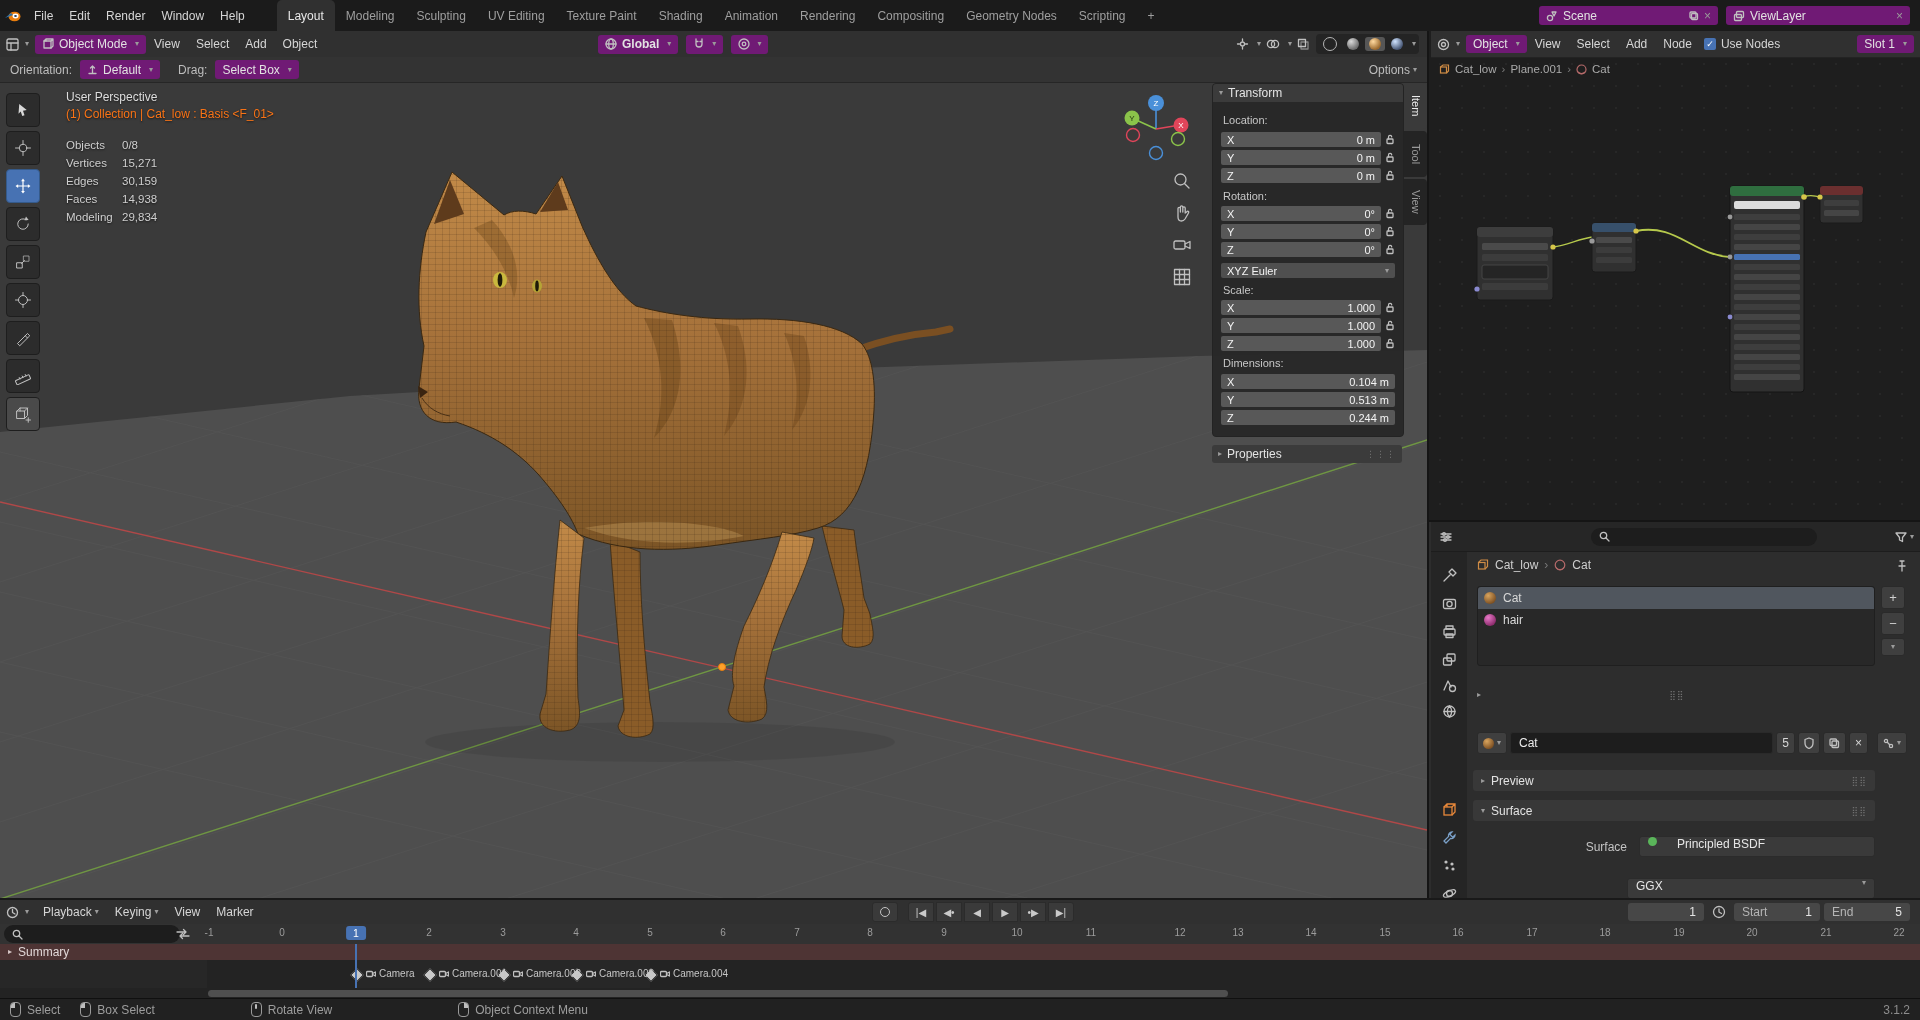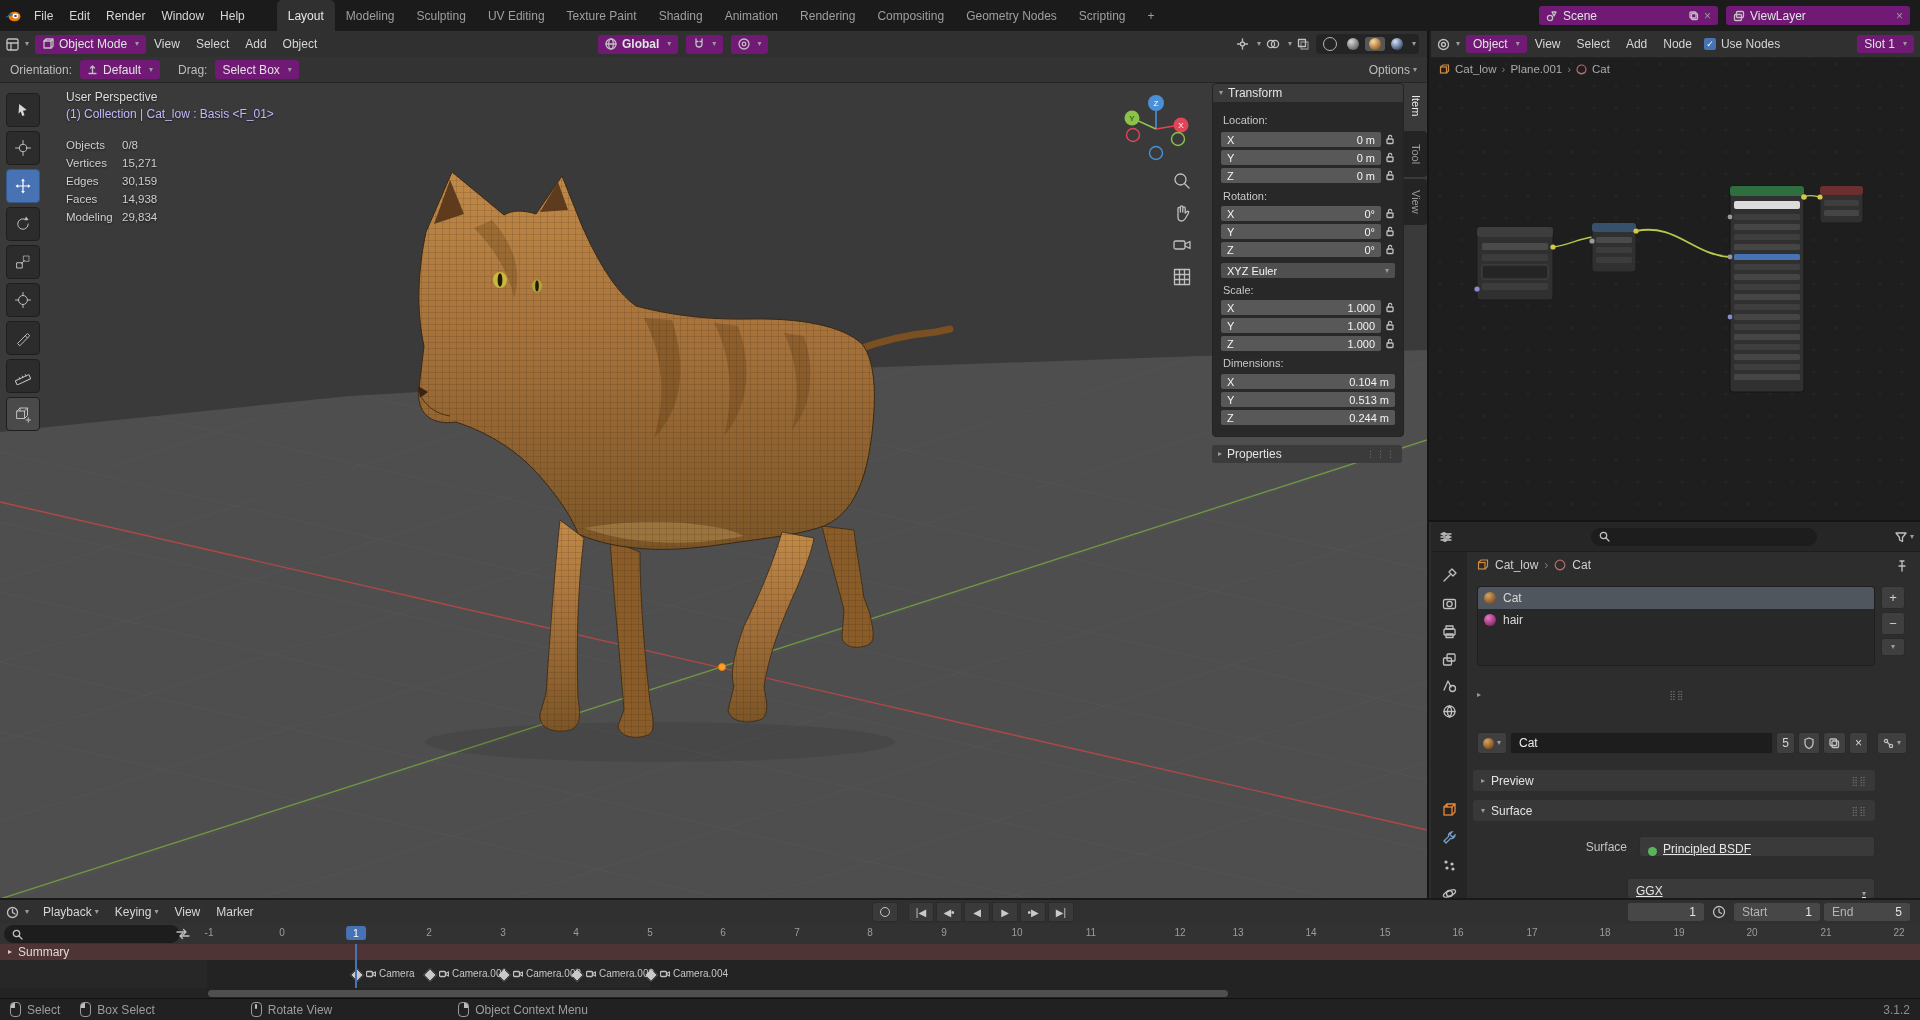--- a/index.html
+++ b/index.html
@@ -47,21 +47,21 @@
   #props-header{left:0;top:0;width:491px;height:30px;background:#262626;border-bottom:1px solid #1d1d1d;display:flex;align-items:center;padding:0 8px;gap:8px;box-sizing:border-box;}
   #ptabs{left:0;top:30px;width:36px;height:346px;background:#252525;}
   .ptab{position:absolute;left:0;width:36px;height:26px;display:flex;align-items:center;justify-content:center;}
   .ptab.on{background:#3d3d3d;border-radius:4px 0 0 4px;}
   .srch{background:#1d1d1d;border-radius:10px;height:18px;display:flex;align-items:center;padding:0 8px;gap:6px;color:#888;}
   .slotrow{height:22px;display:flex;align-items:center;gap:7px;padding:0 6px;color:#d8d8d8;}
   .sqbtn{width:22px;height:21px;background:#3f3f3f;border:1px solid #2a2a2a;border-radius:3px;display:flex;align-items:center;justify-content:center;color:#d0d0d0;font-size:13px;}
   .dbbtn{height:20px;background:#3f3f3f;border:1px solid #2a2a2a;border-radius:3px;display:flex;align-items:center;justify-content:center;padding:0 5px;color:#d6d6d6;}
   .panhdr{position:absolute;left:44px;width:402px;height:21px;background:#383838;border-radius:3px;display:flex;align-items:center;gap:6px;padding:0 8px;color:#e2e2e2;box-sizing:border-box;}
   .grip{margin-left:auto;color:#6f6f6f;font-size:9px;letter-spacing:1px;}
-  .valbtn{height:19px;background:#3a3a3a;border:1px solid #2b2b2b;border-radius:3px;display:flex;align-items:flex-end;gap:6px;padding:0 8px;color:#e6e6e6;text-decoration:underline;}
+  .valbtn{height:19px;background:#3a3a3a;border:1px solid #2b2b2b;border-radius:3px;display:flex;align-items:flex-start;gap:20px;padding:0 8px;color:#e6e6e6;}
   
   #timeline{left:0;top:898px;width:1920px;height:100px;background:#2b2b2b;border-top:2px solid #191919;box-sizing:border-box;}
   #tl-header{left:0;top:0;width:1920px;height:24px;background:#303030;border-bottom:1px solid #242424;display:flex;align-items:center;}
   #tl-ruler{left:0;top:24px;width:1920px;height:20px;background:#323232;border-bottom:1px solid #262626;}
   .fr{position:absolute;top:3px;transform:translateX(-50%);font-size:10px;color:#9c9c9c;}
   #tl-content{left:0;top:44px;width:1920px;height:44px;background:#272727;}
   #tl-summary{position:absolute;left:0;top:0;width:1920px;height:16px;background:#4e3434;display:flex;align-items:center;gap:6px;padding:0 8px;box-sizing:border-box;color:#e0d7d7;}
   .tfield{background:#474747;border-radius:3px;height:18px;display:flex;align-items:center;padding:0 8px;gap:8px;color:#e4e4e4;}
   .transport{width:24px;height:18px;display:flex;align-items:center;justify-content:center;color:#cacaca;font-size:10px;background:#3a3a3a;border:1px solid #2b2b2b;}
   .mkr{position:absolute;width:8px;height:8px;background:#c9c9c9;border:1px solid #161616;transform:rotate(45deg);}
@@ -361,21 +361,21 @@
           <svg width="18" height="18" viewBox="0 0 24 24">
             <rect class="ic" x="4" y="8" width="10" height="10"></rect>
             <path class="ic" d="M4,8 L8,4 L18,4 L18,14 L14,18 M8,4 L8,8 M18,4 L14,8"></path>
             <path class="ic" d="M19,17 V23 M16,20 H22"></path>
           </svg>
         </div>
     </div>
 
     <div class="abs" style="left:66px;top:58px;line-height:17px">
       <div class="ovl-line">User Perspective</div>
-      <div class="ovl-line" style="color:#c4b5fd">(1) Collection | Cat_low : Basis &lt;F_01&gt;</div>
+      <div class="ovl-line" style="color:#f97316">(1) Collection | Cat_low : Basis &lt;F_01&gt;</div>
     </div>
     <div class="abs" style="left:66px;top:105px;font-size:11.5px;line-height:18px">
       <div class="f">
           <span class="statlbl" style="width:56px">Objects</span>
           <span class="statval">0/8</span>
         </div>
       <div class="f">
           <span class="statlbl" style="width:56px">Vertices</span>
           <span class="statval">15,271</span>
         </div>

